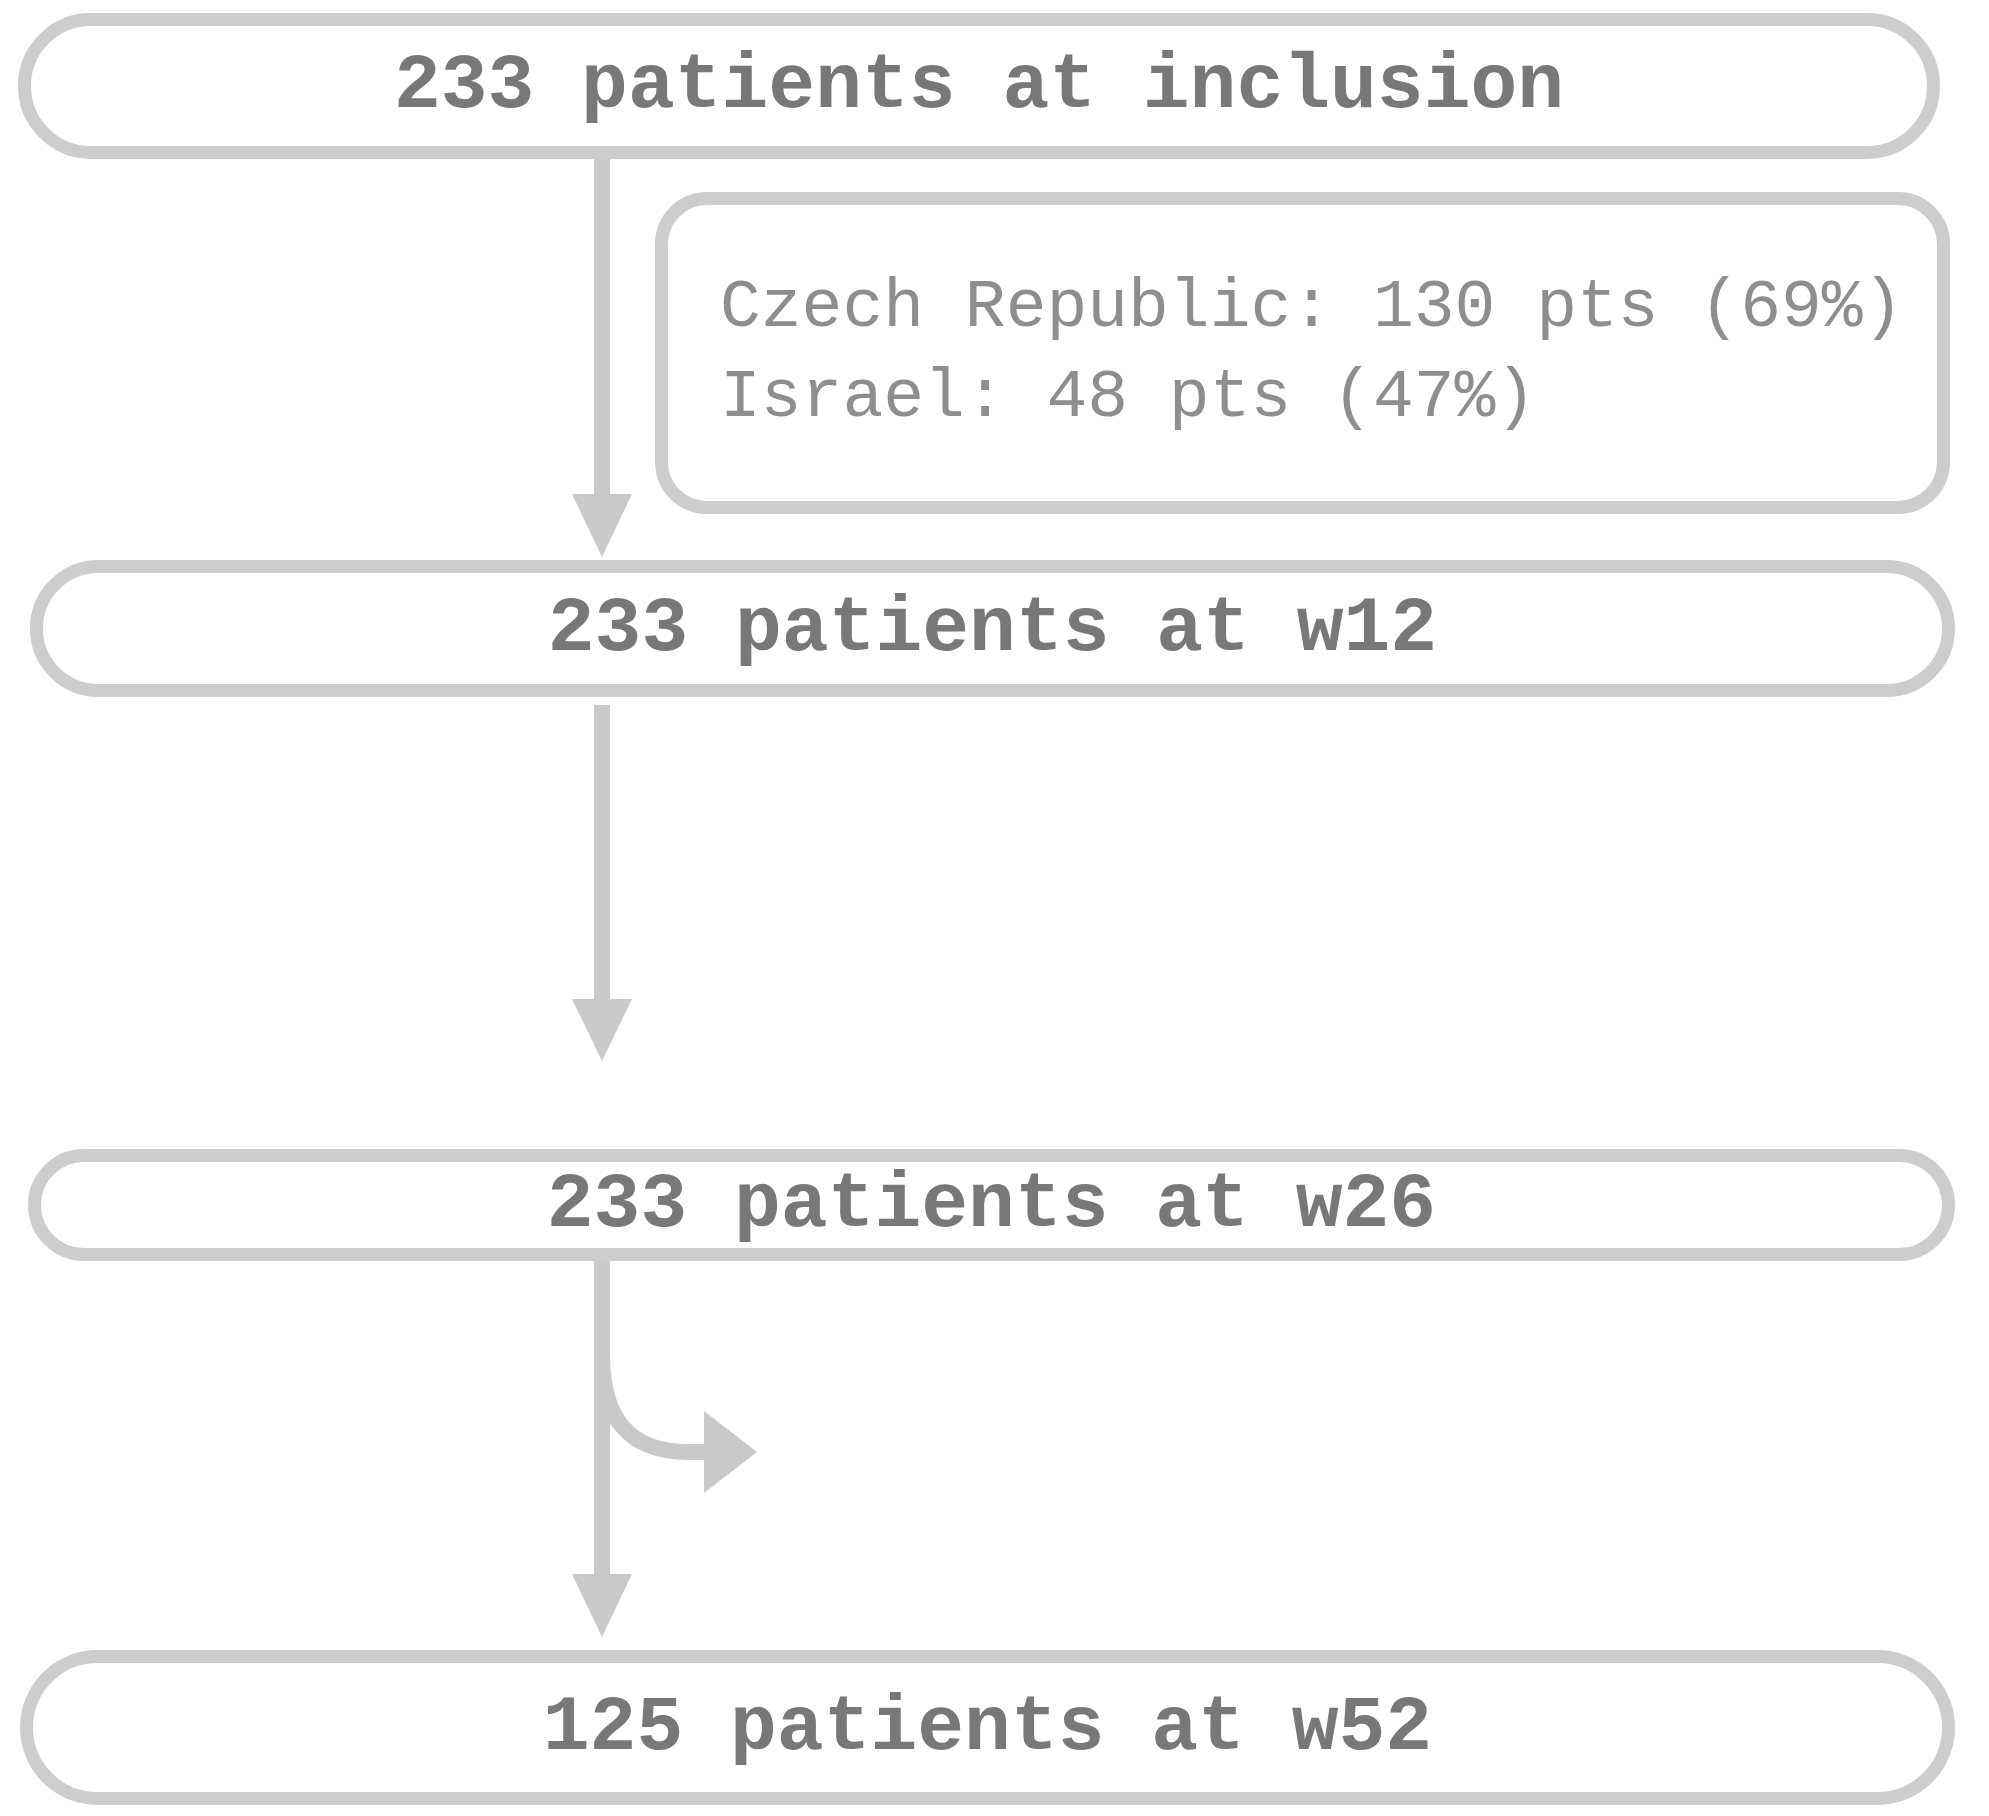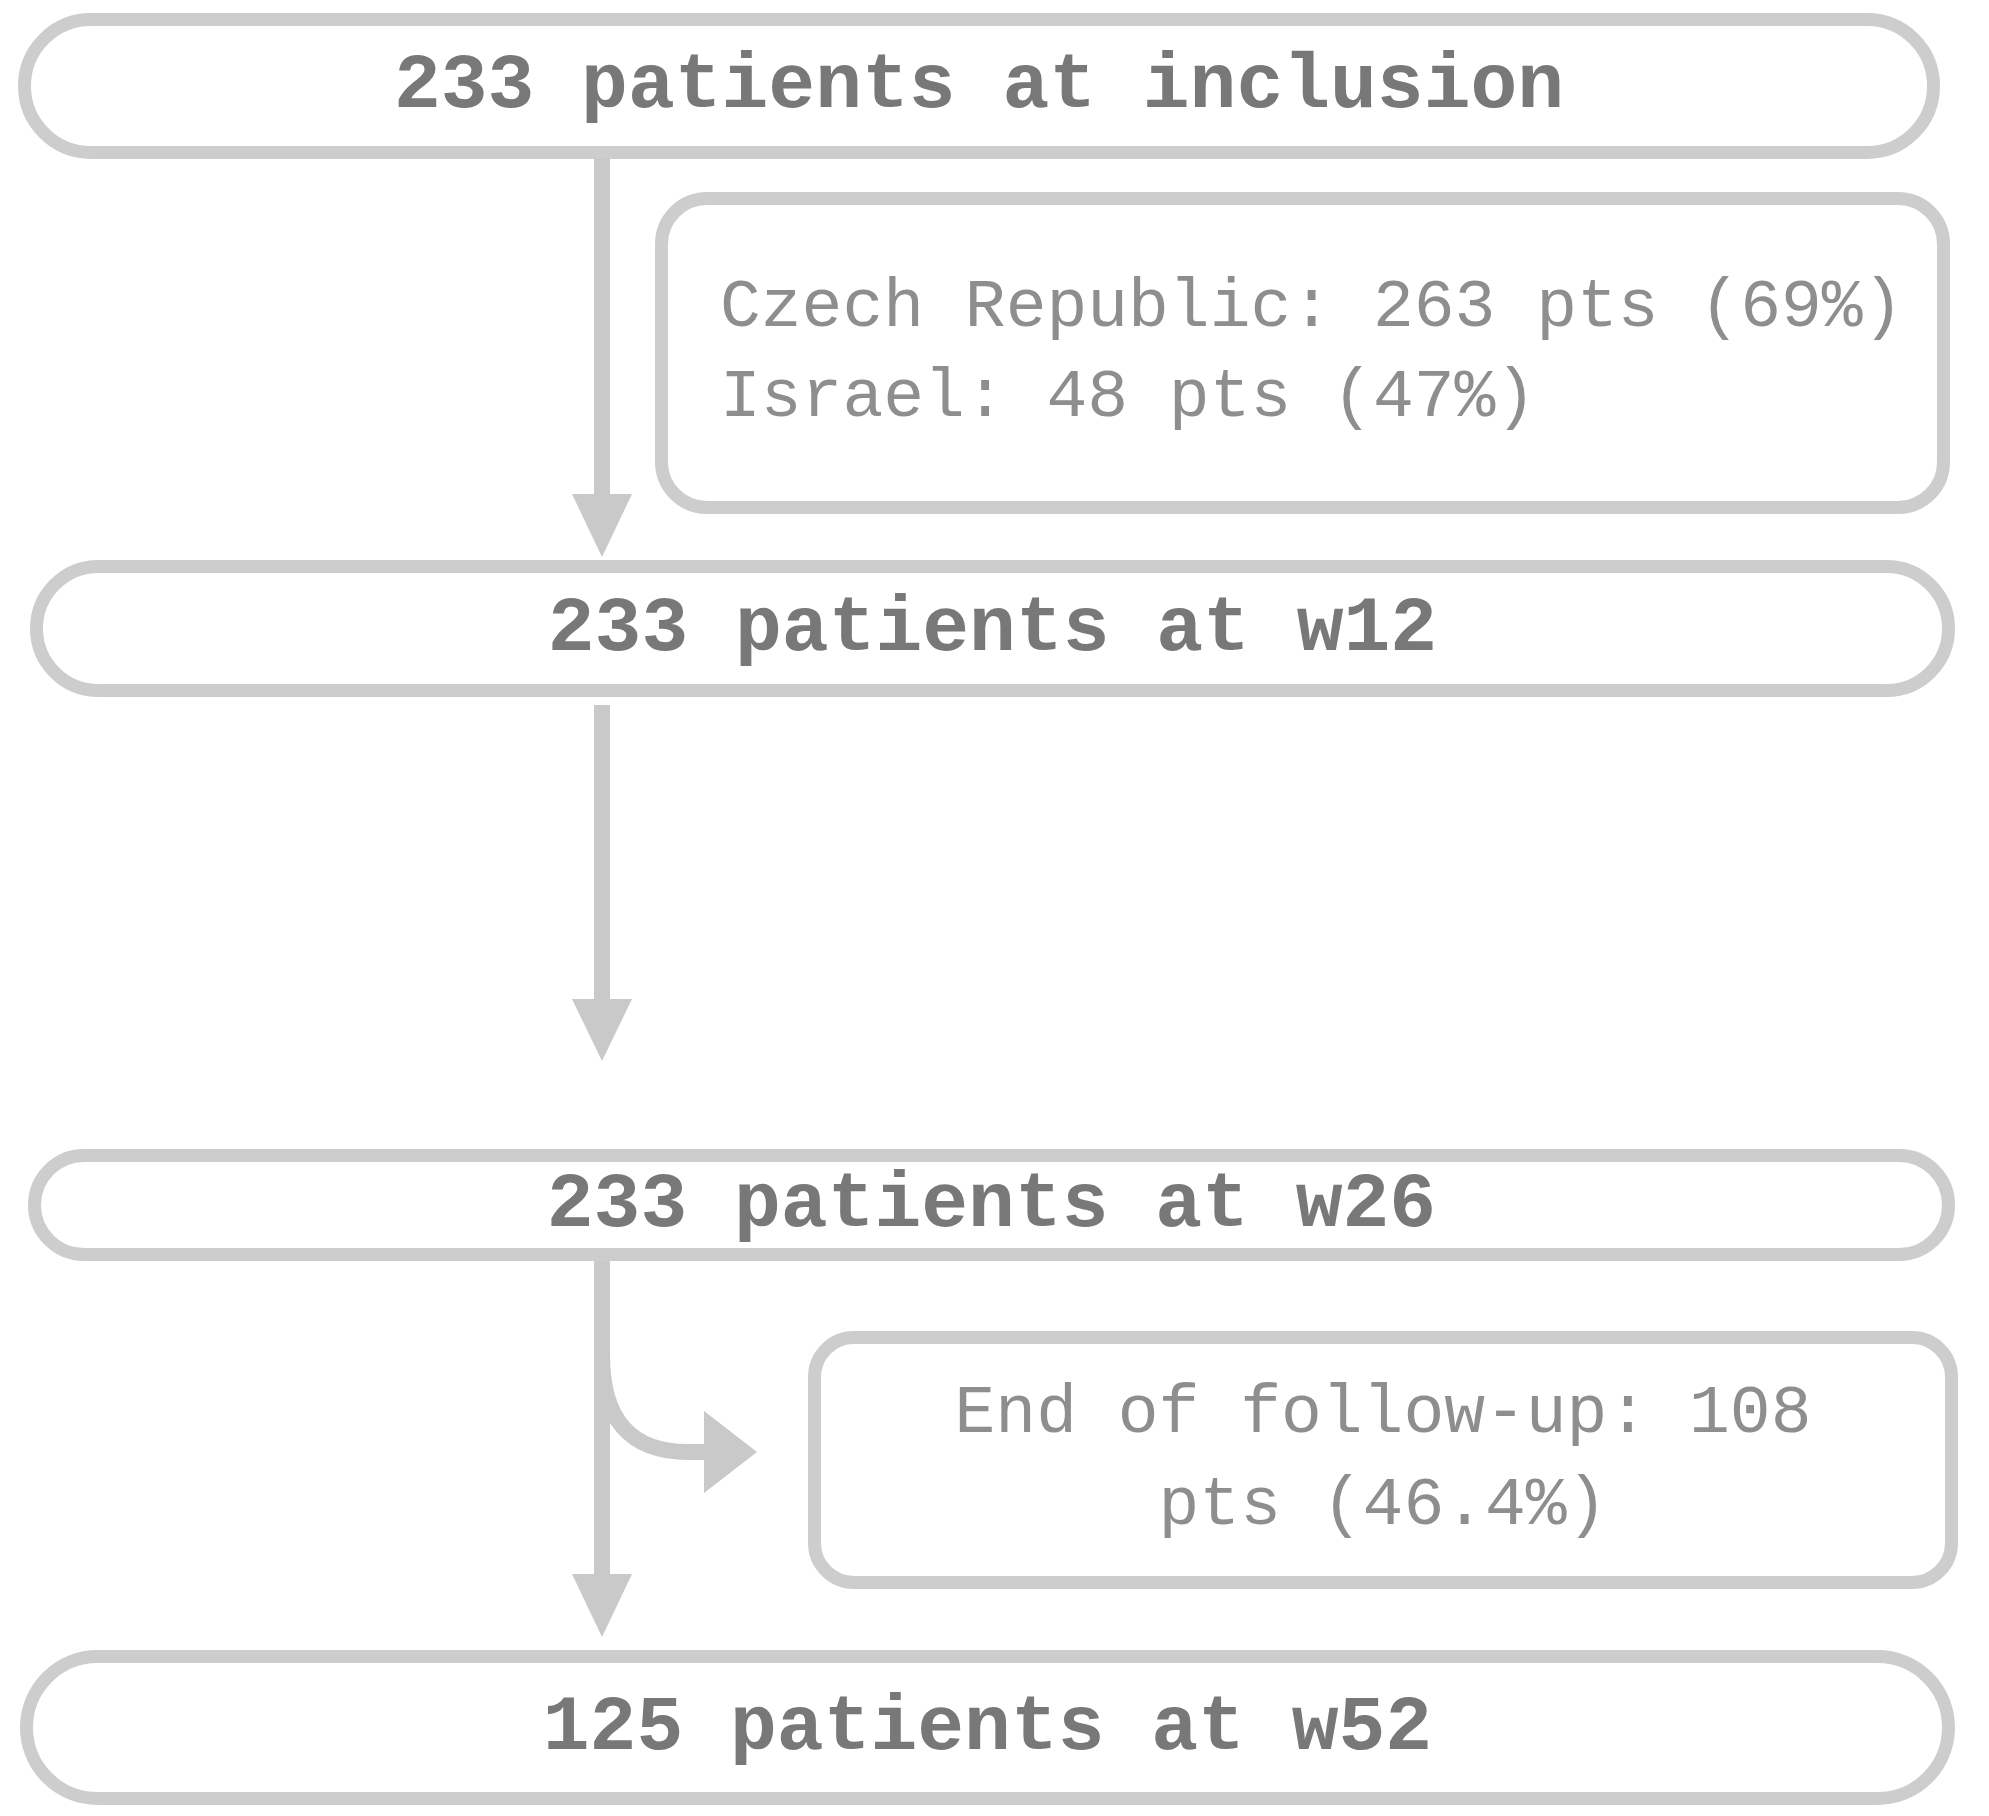--- a/index.html
+++ b/index.html
@@ -94,37 +94,31 @@
       <polygon points="704,1411 704,1493 757,1452" fill="#c9c9c9"></polygon>
     </g>
   </svg>
 
   <div class="node main-node" id="box-inclusion">
     <span>233 patients at inclusion</span>
   </div>
 
   <div class="node note-node" id="box-countries">
     <div class="note-lines">
-      <div>Czech Republic: 263 pts (69%)</div>
+      <div>Czech Republic: 130 pts (69%)</div>
       <div>Israel: 48 pts (47%)</div>
     </div>
   </div>
 
   <div class="node main-node" id="box-w12">
     <span>233 patients at w12</span>
   </div>
 
   <div class="node main-node" id="box-w26">
     <span>233 patients at w26</span>
   </div>
 
-  <div class="node note-node" id="box-followup">
-    <div class="note-lines">
-      <div>End of follow-up: 108</div>
-      <div>pts (46.4%)</div>
-    </div>
-  </div>
 
   <div class="node main-node" id="box-w52">
     <span>125 patients at w52</span>
   </div>
 
 </div>
 
 </body></html>

